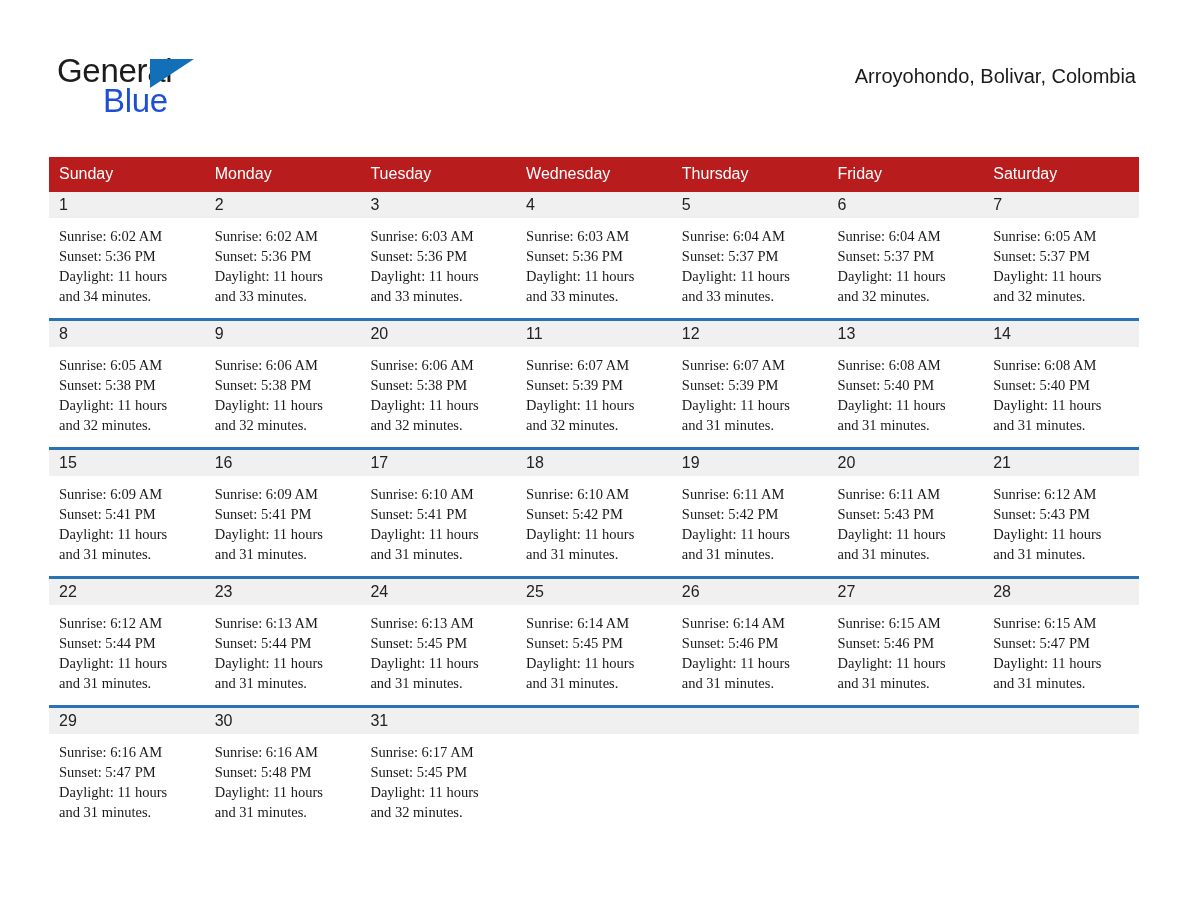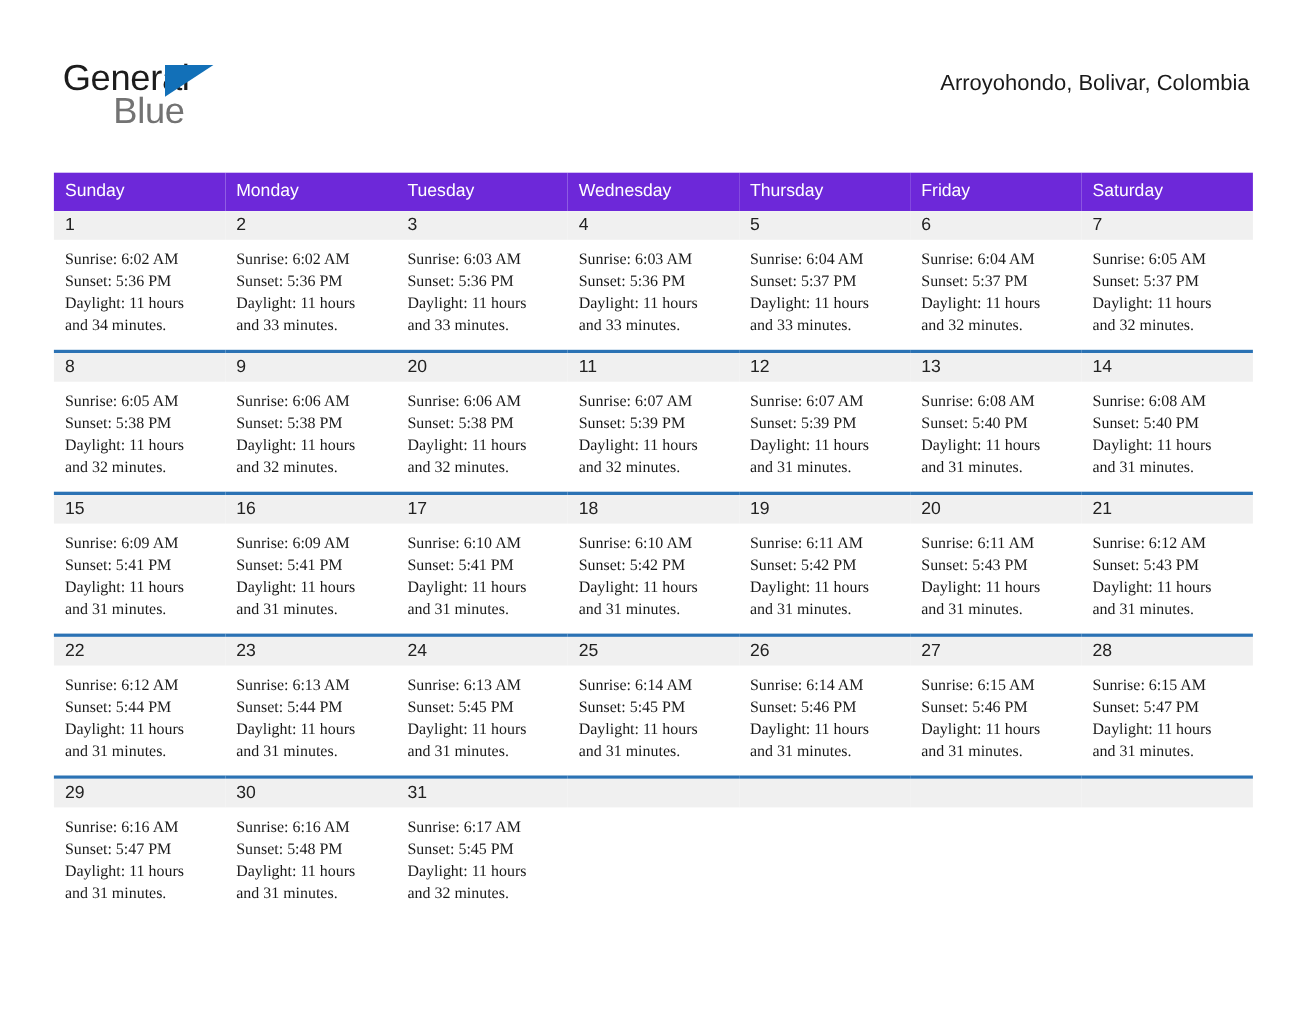--- a/index.html
+++ b/index.html
@@ -57,21 +57,21 @@
     border-left: 44px solid #1270b8;
     border-bottom: 29px solid transparent;
   }
   .logo-blue {
     position: absolute;
     left: 46px;
     top: 30px;
     font-size: 33px;
     line-height: 38px;
     letter-spacing: -0.3px;
-    color: #737373;
+    color: #1d4ed8;
     font-family: "Liberation Sans", sans-serif;
   }
 
   .title-block {
     position: absolute;
     right: 52px;
     top: 48px;
     text-align: right;
   }
   .month-title {
@@ -96,21 +96,21 @@
   .calendar {
     position: absolute;
     left: 49px;
     top: 157px;
     width: 1090px;
     border-collapse: collapse;
     table-layout: fixed;
   }
 
   .calendar th {
-    background: #6d28d9;
+    background: #b91c1c;
     color: #ffffff;
     font-size: 16px;
     font-weight: normal;
     text-align: left;
     padding: 8px 0 9px 10px;
     height: 18px;
     vertical-align: middle;
     border: none;
   }
 

